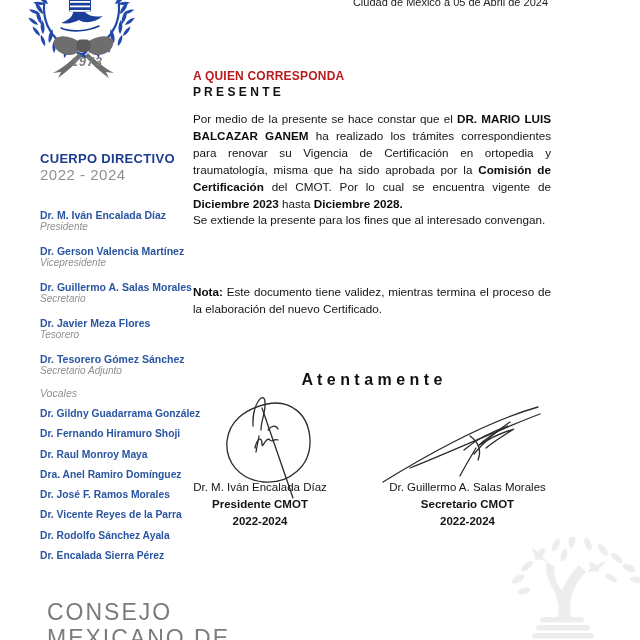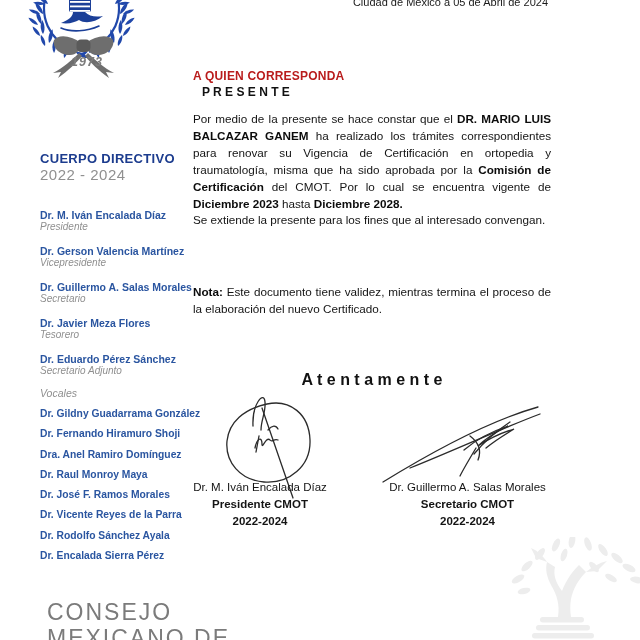--- a/index.html
+++ b/index.html
@@ -23,21 +23,21 @@
   .officers{left:40px;top:209px;width:155px;}
   .officer{margin-bottom:12px;}
   .officer .nm{font-size:10.5px;font-weight:bold;color:#2a55a0;line-height:12px;white-space:nowrap;}
   .officer .rl{font-size:10px;font-style:italic;color:#8f8f8f;line-height:12px;}
   .voc-label{left:40px;top:387px;font-size:10.5px;font-style:italic;color:#8f8f8f;}
   .vocales{left:40px;top:401px;width:160px;}
   .vocales .voc{font-size:10.3px;font-weight:bold;color:#2a55a0;line-height:14.3px;white-space:nowrap;margin-top:6px;}
 
   
   .recipient{left:193px;top:69px;font-size:12px;font-weight:bold;letter-spacing:.2px;color:#b91c1c;}
-  .presente{left:193px;top:85px;font-size:12px;font-weight:bold;color:#111;margin-left:9px;}
+  .presente{left:193px;top:85px;font-size:12px;font-weight:bold;color:#111;}
   .para{left:193px;width:358px;font-size:11.7px;line-height:17px;text-align:justify;color:#141414;}
   .para b{color:#0c0c0c;}
   .p1{top:110px;}
   .p2{top:211px;}
   .p3{top:283px;}
   .closing{left:193px;top:371px;width:358px;text-align:center;
     font-size:16px;font-weight:bold;color:#111;}
 
   
   .sig-svg-left{left:212px;top:392px;width:120px;height:110px;}
@@ -118,31 +118,31 @@
   </div>
   <div class="officer">
     <div class="nm">Dr. Guillermo A. Salas Morales</div>
     <div class="rl">Secretario</div>
   </div>
   <div class="officer">
     <div class="nm">Dr. Javier Meza Flores</div>
     <div class="rl">Tesorero</div>
   </div>
   <div class="officer">
-    <div class="nm">Dr. Eduardo Pérez Sánchez</div>
+    <div class="nm">Dr. Tesorero Gómez Sánchez</div>
     <div class="rl">Secretario Adjunto</div>
   </div>
 </div>
 
 <div class="abs voc-label">Vocales</div>
 <div class="abs vocales">
   <div class="voc">Dr. Gildny Guadarrama González</div>
   <div class="voc">Dr. Fernando Hiramuro Shoji</div>
+  <div class="voc">Dr. Raul Monroy Maya</div>
   <div class="voc">Dra. Anel Ramiro Domínguez</div>
-  <div class="voc">Dr. Raul Monroy Maya</div>
   <div class="voc">Dr. José F. Ramos Morales</div>
   <div class="voc">Dr. Vicente Reyes de la Parra</div>
   <div class="voc">Dr. Rodolfo Sánchez Ayala</div>
   <div class="voc">Dr. Encalada Sierra Pérez</div>
 </div>
 
 <div class="abs recipient">A QUIEN CORRESPONDA</div>
 <div class="abs presente">P R E S E N T E</div>
 
 <div class="abs para p1"><span>Por medio de la presente se hace constar que el </span><b>DR. MARIO LUIS BALCAZAR GANEM</b><span> ha realizado los trámites correspondientes para renovar su Vigencia de Certificación en ortopedia y traumatología, misma que ha sido aprobada por la </span><b>Comisión de Certificación</b><span> del CMOT. Por lo cual se encuentra vigente de </span><b>Diciembre 2023</b><span> hasta </span><b>Diciembre 2028.</b></div>

